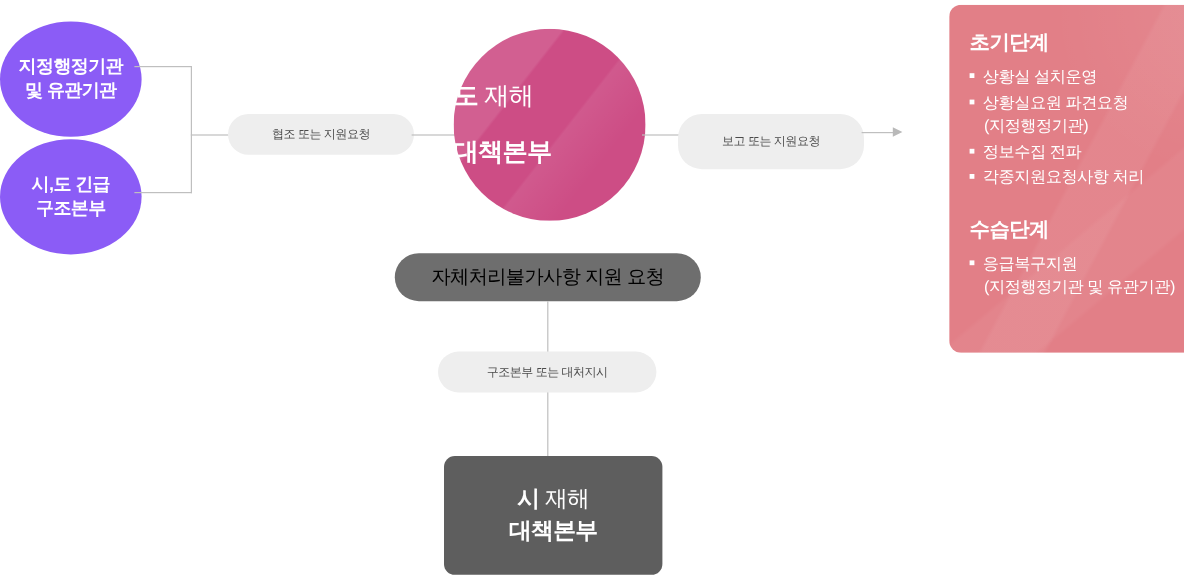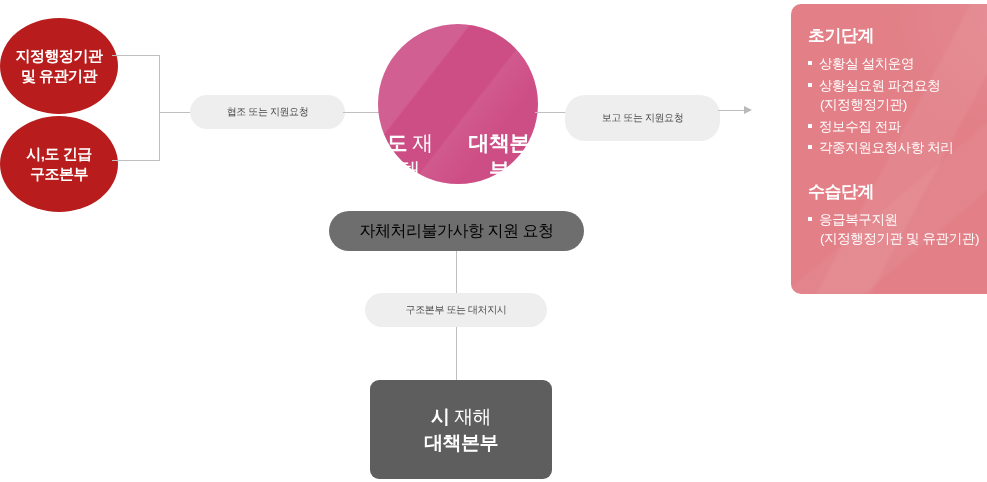--- a/index.html
+++ b/index.html
@@ -16,21 +16,21 @@
   #diagram {
     position: relative;
     width: 987px;
     height: 482px;
   }
 
   
   .src-circle {
     position: absolute;
     border-radius: 50%;
-    background: #b91c1c;
+    background: #8b5cf6;
     color: #ffffff;
     display: flex;
     align-items: center;
     justify-content: center;
     text-align: center;
     font-size: 15px;
     font-weight: bold;
     line-height: 1.32;
     letter-spacing: -0.5px;
   }
@@ -101,22 +101,22 @@
   #circle-province {
     position: absolute;
     left: 378px; top: 24px;
     width: 160px; height: 160px;
     border-radius: 50%;
     background:
       linear-gradient(128deg, rgba(255,255,255,0.10) 0%, rgba(255,255,255,0.10) 32%, rgba(255,255,255,0.00) 33%, rgba(255,255,255,0.00) 55%, rgba(255,255,255,0.07) 56%, rgba(255,255,255,0.00) 74%),
       #cd4d85;
     color: #ffffff;
     display: flex;
-    flex-direction: row;
-    align-items: flex-end;
+    flex-direction: column;
+    align-items: flex-start;
     justify-content: center;
     text-align: center;
     font-size: 21px;
     line-height: 1.28;
     letter-spacing: -0.6px;
     gap: 19px;
   }
   #circle-province .line1 { font-weight: normal; }
   #circle-province .line1 b { font-weight: bold; }
   #circle-province .line2 { font-weight: bold; }

